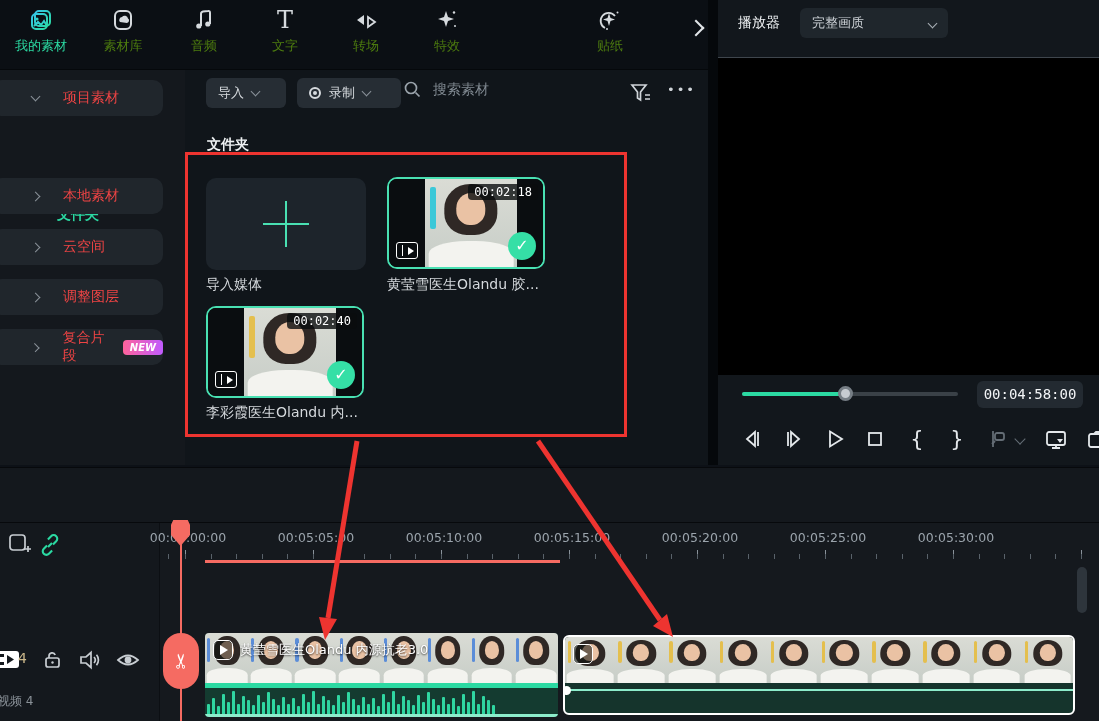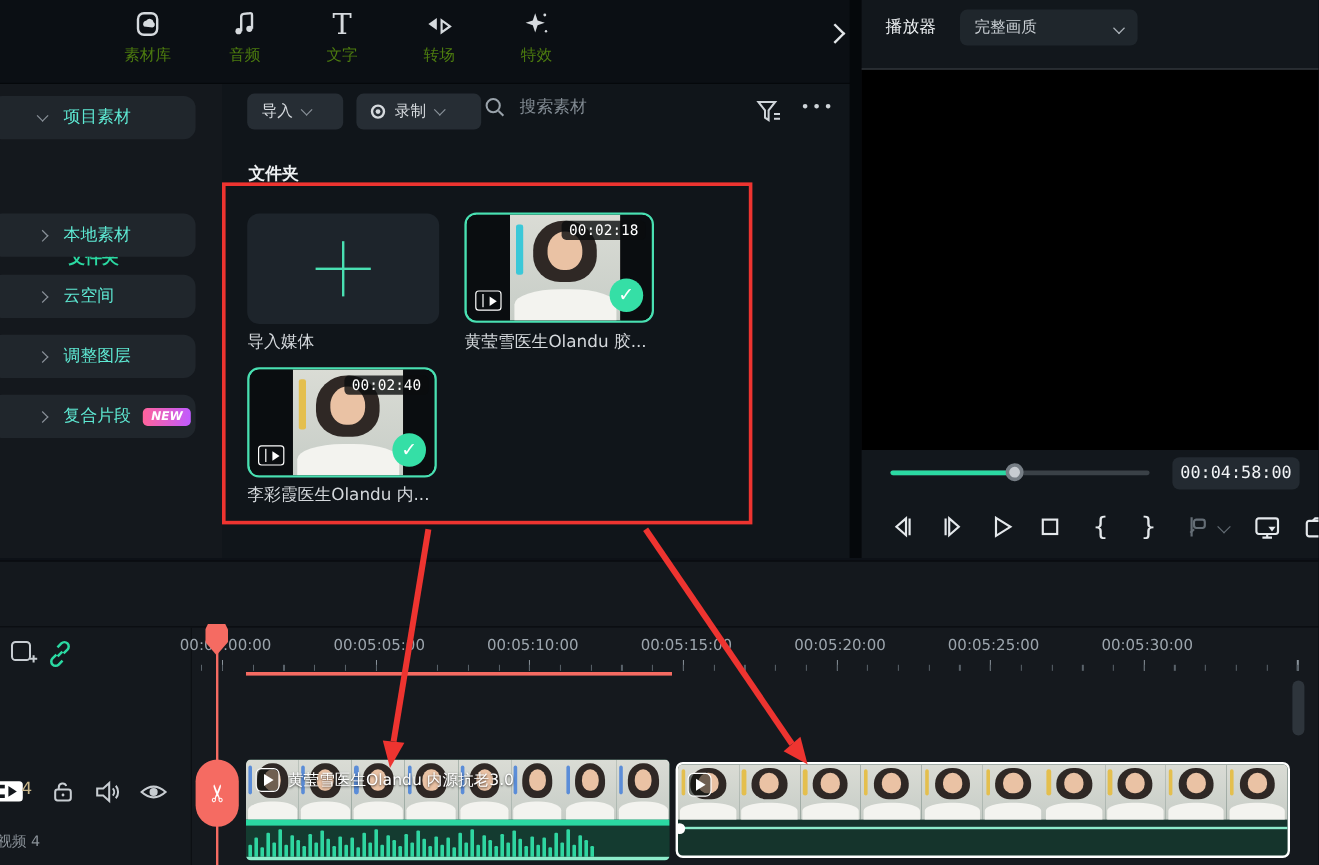--- a/index.html
+++ b/index.html
@@ -12,21 +12,21 @@
   
   #topnav{left:0;top:0;width:710px;height:70px;background:#0b0f14;border-bottom:1px solid #05080b;}
   .tab{position:absolute;top:8px;width:78px;height:58px;display:flex;flex-direction:column;align-items:center;gap:5px;cursor:pointer;}
   .tab .lbl{font-size:13px;color:#4d7c0f;white-space:nowrap;}
   .tab.active .lbl{color:#2bd9a2;}
   .nav-chev{position:absolute;left:690px;top:22px;width:12px;height:12px;border-right:2.5px solid #e2e6e9;border-bottom:2.5px solid #e2e6e9;transform:rotate(-45deg);}
 
   
   #sidebar{left:0;top:70px;width:185px;height:395px;background:#14181d;}
   .side-item{position:absolute;left:-8px;width:171px;height:36px;background:#20262c;border-radius:10px;display:flex;align-items:center;cursor:pointer;}
-  .side-item .lbl{font-size:14px;color:#5eead4;margin-left:14px;}
+  .side-item .lbl{font-size:14px;color:#ef4444;margin-left:24px;}
   .chev-r{width:7px;height:7px;border-right:1.6px solid #8a929a;border-bottom:1.6px solid #8a929a;transform:rotate(-45deg);margin-left:40px;}
   .chev-d{width:7px;height:7px;border-right:1.6px solid #8a929a;border-bottom:1.6px solid #8a929a;transform:rotate(45deg);margin-left:40px;margin-top:-3px;}
   .folder-link{position:absolute;left:57px;top:136px;font-size:14px;font-weight:bold;color:#2bd9a2;cursor:pointer;}
   .new-badge{margin-left:10px;font-size:10px;font-weight:bold;font-style:italic;color:#fff;background:linear-gradient(90deg,#ff639b,#c05bff);padding:2px 7px;border-radius:4px;}
   .collapse-btn{position:absolute;left:140px;top:425px;width:28px;height:26px;background:#1c3a32;border-radius:6px;cursor:pointer;}
   .collapse-btn i{width:8px;height:8px;border-left:2px solid #2bd9a2;border-bottom:2px solid #2bd9a2;transform:rotate(45deg);margin:8px 0 0 11px;}
 
   
   #mediapanel{left:185px;top:70px;width:525px;height:395px;background:#10151a;}
   .mbtn{position:absolute;top:8px;height:30px;background:#262d34;border-radius:6px;display:flex;align-items:center;padding:0 12px;gap:8px;cursor:pointer;font-size:13px;color:#d6dade;}
@@ -106,20 +106,35 @@
   
   .anno-rect{position:absolute;left:185px;top:152px;width:442px;height:285px;border:3px solid #ee3430;z-index:90;pointer-events:none;}
   #anno-arrows{position:absolute;left:0;top:0;width:1099px;height:721px;z-index:91;pointer-events:none;}
 </style>
 </head>
 <body>
 
 <div id="app">
 
   <div id="topnav" class="abs">
+    <div class="tab active" style="left:2px">
+      <svg width="24" height="24" viewBox="0 0 24 24">
+        <defs>
+            <linearGradient id="g1" x1="0" y1="0" x2="1" y2="1">
+          <stop offset="0" stop-color="#35c5e8"></stop>
+              <stop offset="1" stop-color="#2bd9a2"></stop>
+            </linearGradient>
+          </defs>
+        <rect x="6" y="3" width="15" height="15" rx="4" fill="none" stroke="url(#g1)" stroke-width="2"></rect>
+        <rect x="3" y="6" width="15" height="15" rx="4" fill="none" stroke="url(#g1)" stroke-width="2"></rect>
+        <circle cx="8" cy="11" r="1.6" fill="url(#g1)"></circle>
+        <path d="M5 18 l4-4 3 3 3-4 3 5" fill="none" stroke="url(#g1)" stroke-width="2"></path>
+      </svg>
+      <span class="lbl">我的素材</span>
+    </div>
     <div class="tab" style="left:84px">
       <svg width="24" height="24" viewBox="0 0 24 24">
         <rect x="4" y="3" width="16" height="18" rx="5" fill="none" stroke="#d6dade" stroke-width="2"></rect>
         <path d="M9 14 a3 3 0 0 1 2-5 a3.4 3.4 0 0 1 6 1.5 a2.5 2.5 0 0 1-1 4.5 Z" fill="#d6dade"></path>
       </svg>
       <span class="lbl">素材库</span>
     </div>
     <div class="tab" style="left:165px">
       <svg width="24" height="24" viewBox="0 0 24 24">
         <path d="M9 18 V6 q0-2 2-2.4 L16 3 q2-.3 2 1.7 V16" fill="none" stroke="#d6dade" stroke-width="2"></path>
@@ -139,20 +154,29 @@
           <circle cx="20" cy="18" r="1" fill="#d6dade"></circle>
       </svg>
       <span class="lbl">特效</span>
     </div>
     <div class="tab" style="left:327px">
       <svg width="24" height="24" viewBox="0 0 24 24">
         <polygon points="3,12 10,7 10,17" fill="#d6dade"></polygon>
         <polygon points="21,10 14,5 14,15" fill="none" stroke="#d6dade" stroke-width="1.8" transform="translate(0,4)"></polygon>
       </svg>
       <span class="lbl">转场</span>
+    </div>
+    <div class="tab" style="left:571px">
+      <svg width="24" height="24" viewBox="0 0 24 24">
+        <path d="M7 20 a8 8 0 1 1 10-12" fill="none" stroke="#d6dade" stroke-width="1.8"></path>
+        <polygon points="11,5 12.5,10 17,11.5 12.5,13 11,18 9.5,13 5,11.5 9.5,10" fill="#d6dade"></polygon>
+        <circle cx="19.5" cy="4.5" r="1" fill="#d6dade"></circle>
+          <circle cx="9" cy="21" r="1" fill="#d6dade"></circle>
+      </svg>
+      <span class="lbl">贴纸</span>
     </div>
     <i class="nav-chev"></i>
   </div>
 
   <div id="sidebar" class="abs">
     <div class="side-item" style="top:10px">
       <i class="chev-d"></i>
       <span class="lbl">项目素材</span>
     </div>
     <div class="folder-link">文件夹</div>

